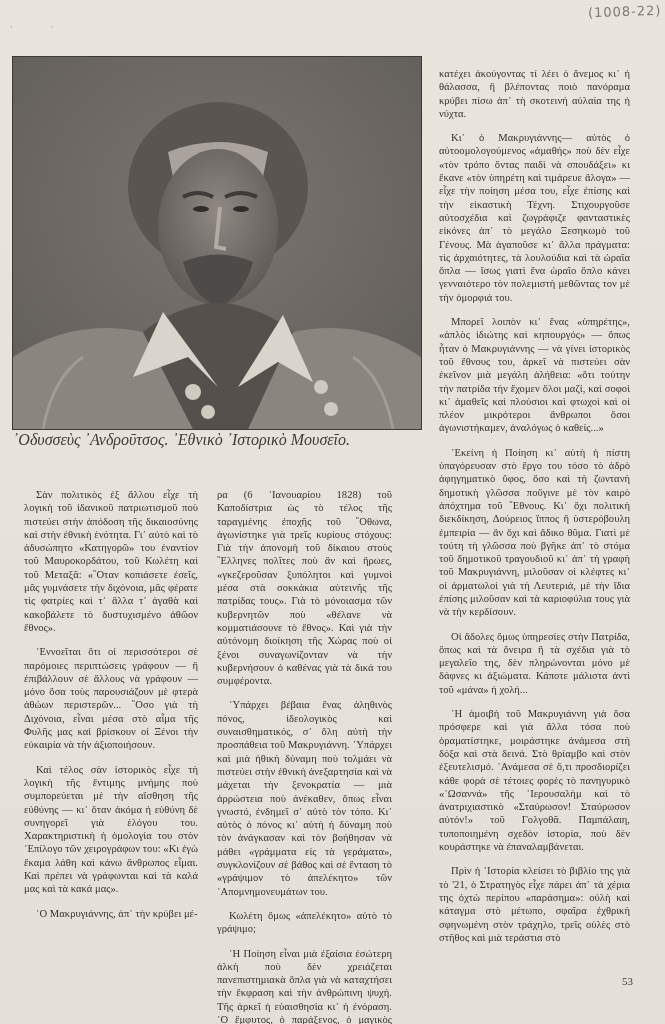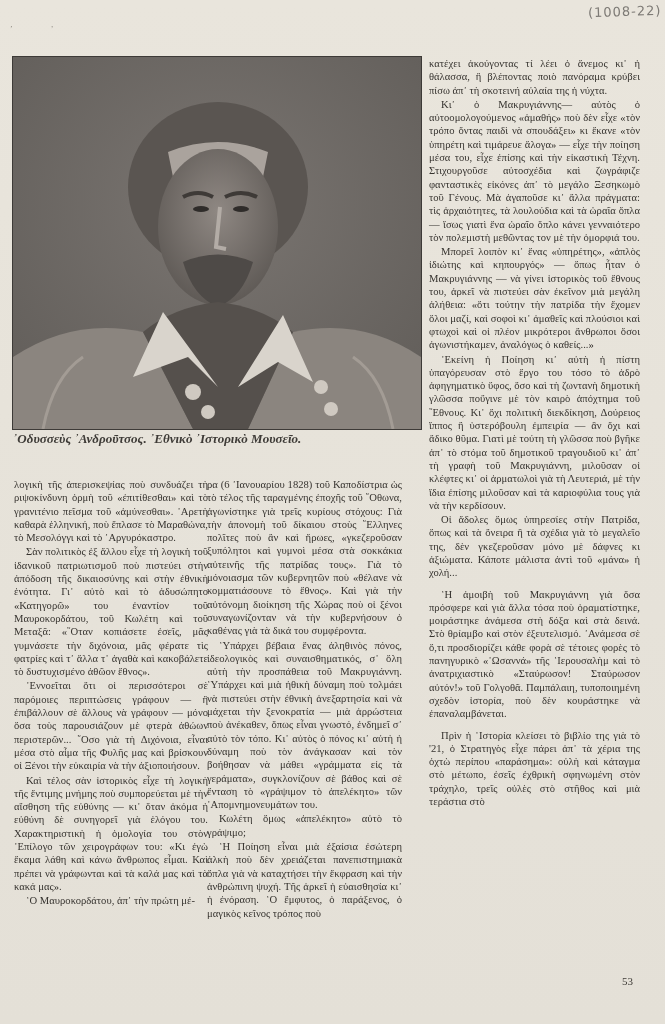--- a/index.html
+++ b/index.html
@@ -22,27 +22,27 @@
   }
   .marks { position: absolute; left: 10px; top: 20px; font-size: 8px; color: #8a867f; letter-spacing: 18px; }
   .photo {
     position: absolute; left: 12px; top: 56px; width: 408px; height: 372px;
     background: #6e6a66; border: 1px solid #3d3a37;
     overflow: hidden;
   }
   .photo svg { display: block; }
   .caption {
     position: absolute; left: 13px; top: 431px; width: 410px;
-    font-size: 13px; font-style: italic; color: #3e3b37; font-weight: bold;
+    font-size: 16px; font-style: italic; color: #3e3b37;
   }
   .col {
     position: absolute; font-size: 10.6px; line-height: 13.3px;
     text-align: justify; color: #36332f;
   }
-  .col p { margin: 1px; text-indent: 12px; }
+  .col p { margin: 11px; text-indent: 12px; }
   .col p.noindent { text-indent: 0; }
   .col p.gap { margin-top: 8px; }
   #col1 { left: 13px; top: 477px; width: 196px; }
   #col2 { left: 206px; top: 477px; width: 197px; }
   #col3 { left: 428px; top: 56px; width: 213px; }
   .pagenum {
     position: absolute; left: 622px; top: 975px; font-size: 11px; color: #3e3b37;
   }
 </style>
 </head>
@@ -96,38 +96,37 @@
       <circle cx="308" cy="330" r="7" fill="#cfc9c1"></circle>
       <circle cx="318" cy="352" r="7" fill="#cfc9c1"></circle>
       <path d="M30 372 Q40 320 70 300" stroke="#a39c95" stroke-width="3" fill="none"></path>
       <path d="M380 372 Q370 320 340 300" stroke="#a39c95" stroke-width="3" fill="none"></path>
     </svg>
   </div>
 
   <div class="caption">᾿Οδυσσεὺς ᾿Ανδροῦτσος. ᾿Εθνικὸ ᾿Ιστορικὸ Μουσεῖο.</div>
 
   <div class="col" id="col1">
-    <p class="noindent">λογικὴ τῆς ἀπερισκεψίας ποὺ συνδυάζει τὴ ριψοκίνδυνη ὁρμὴ τοῦ «ἐπιτίθεσθαι» καὶ τὸ γρανιτένιο πεῖσμα τοῦ «ἀμύνεσθαι». ᾿Αρετὴ καθαρὰ ἑλληνική, ποὺ ἔπλασε τὸ Μαραθώνα, τὸ Μεσολόγγι καὶ τὸ ᾿Αργυρόκαστρο.</p>
     <p>Σὰν πολιτικὸς ἐξ ἄλλου εἶχε τὴ λογικὴ τοῦ ἰδανικοῦ πατριωτισμοῦ ποὺ πιστεύει στὴν ἀπόδοση τῆς δικαιοσύνης καὶ στὴν ἐθνικὴ ἑνότητα. Γι᾿ αὐτὸ καὶ τὸ ἀδυσώπητο «Κατηγορῶ» του ἐναντίον τοῦ Μαυροκορδάτου, τοῦ Κωλέτη καὶ τοῦ Μεταξᾶ: «῞Οταν κοπιάσετε ἐσεῖς, μᾶς γυμνάσετε τὴν διχόνοια, μᾶς φέρατε τὶς φατρίες καὶ τ᾿ ἄλλα τ᾿ ἀγαθὰ καὶ κακοβάλετε τὸ δυστυχισμένο ἀθῶον ἔθνος».</p>
     <p>᾿Εννοεῖται ὅτι οἱ περισσότεροι σὲ παρόμοιες περιπτώσεις γράφουν — ἢ ἐπιβάλλουν σὲ ἄλλους νὰ γράφουν — μόνο ὅσα τοὺς παρουσιάζουν μὲ φτερὰ ἀθώων περιστερῶν... ῞Οσο γιὰ τὴ Διχόνοια, εἶναι μέσα στὸ αἷμα τῆς Φυλῆς μας καὶ βρίσκουν οἱ Ξένοι τὴν εὐκαιρία νὰ τὴν ἀξιοποιήσουν.</p>
     <p>Καὶ τέλος σὰν ἱστορικὸς εἶχε τὴ λογικὴ τῆς ἔντιμης μνήμης ποὺ συμπορεύεται μὲ τὴν αἴσθηση τῆς εὐθύνης — κι᾿ ὅταν ἀκόμα ἡ εὐθύνη δὲ συνηγορεῖ γιὰ ἑλόγου του. Χαρακτηριστικὴ ἡ ὁμολογία του στὸν ᾿Επίλογο τῶν χειρογράφων του: «Κι ἐγὼ ἔκαμα λάθη καὶ κάνω ἄνθρωπος εἶμαι. Καὶ πρέπει νὰ γράφωνται καὶ τὰ καλά μας καὶ τὰ κακά μας».</p>
-    <p>῾Ο Μαυροκορδάτου, ἀπ᾿ τὴν πρώτη μέ-</p>
+    <p>῾Ο Μακρυγιάννης, ἀπ᾿ τὴν κρύβει μέ-</p>
   </div>
 
   <div class="col" id="col2">
     <p class="noindent">ρα (6 ᾿Ιανουαρίου 1828) τοῦ Καποδίστρια ὡς τὸ τέλος τῆς ταραγμένης ἐποχῆς τοῦ ῎Οθωνα, ἀγωνίστηκε γιὰ τρεῖς κυρίους στόχους: Γιὰ τὴν ἀπονομὴ τοῦ δίκαιου στοὺς ῞Ελληνες πολῖτες ποὺ ἂν καὶ ἥρωες, «γκεζεροῦσαν ξυπόλητοι καὶ γυμνοὶ μέσα στὰ σοκκάκια αὐτεινῆς τῆς πατρίδας τους». Γιὰ τὸ μόνοιασμα τῶν κυβερνητῶν ποὺ «θέλανε νὰ κομματιάσουνε τὸ ἔθνος». Καὶ γιὰ τὴν αὐτόνομη διοίκηση τῆς Χώρας ποὺ οἱ ξένοι συναγωνίζονταν νὰ τὴν κυβερνήσουν ὁ καθένας γιὰ τὰ δικά του συμφέροντα.</p>
     <p>῾Υπάρχει βέβαια ἕνας ἀληθινὸς πόνος, ἰδεολογικὸς καὶ συναισθηματικός, σ᾿ ὅλη αὐτὴ τὴν προσπάθεια τοῦ Μακρυγιάννη. ῾Υπάρχει καὶ μιὰ ἠθικὴ δύναμη ποὺ τολμάει νὰ πιστεύει στὴν ἐθνικὴ ἀνεξαρτησία καὶ νὰ μάχεται τὴν ξενοκρατία — μιὰ ἀρρώστεια ποὺ ἀνέκαθεν, ὅπως εἶναι γνωστό, ἐνδημεῖ σ᾿ αὐτὸ τὸν τόπο. Κι᾿ αὐτὸς ὁ πόνος κι᾿ αὐτὴ ἡ δύναμη ποὺ τὸν ἀνάγκασαν καὶ τὸν βοήθησαν νὰ μάθει «γράμματα εἰς τὰ γεράματα», συγκλονίζουν σὲ βάθος καὶ σὲ ἔνταση τὸ «γράψιμον τὸ ἀπελέκητο» τῶν ᾿Απομνημονευμάτων του.</p>
     <p>Κωλέτη ὅμως «ἀπελέκητο» αὐτὸ τὸ γράψιμο;</p>
     <p>῾Η Ποίηση εἶναι μιὰ ἐξαίσια ἐσώτερη ἀλκὴ ποὺ δὲν χρειάζεται πανεπιστημιακὰ ὅπλα γιὰ νὰ καταχτήσει τὴν ἔκφραση καὶ τὴν ἀνθρώπινη ψυχή. Τῆς ἀρκεῖ ἡ εὐαισθησία κι᾿ ἡ ἐνόραση. ῾Ο ἔμφυτος, ὁ παράξενος, ὁ μαγικὸς κεῖνος τρόπος ποὺ</p>
   </div>
 
   <div class="col" id="col3">
     <p class="noindent">κατέχει ἀκούγοντας τί λέει ὁ ἄνεμος κι᾿ ἡ θάλασσα, ἢ βλέποντας ποιὸ πανόραμα κρύβει πίσω ἀπ᾿ τὴ σκοτεινή αὐλαία της ἡ νύχτα.</p>
     <p>Κι᾿ ὁ Μακρυγιάννης— αὐτὸς ὁ αὐτοομολογούμενος «ἀμαθής» ποὺ δὲν εἶχε «τὸν τρόπο ὄντας παιδὶ νὰ σπουδάξει» κι ἔκανε «τὸν ὑπηρέτη καὶ τιμάρευε ἄλογα» — εἶχε τὴν ποίηση μέσα του, εἶχε ἐπίσης καὶ τὴν εἰκαστικὴ Τέχνη. Στιχουργοῦσε αὐτοσχέδια καὶ ζωγράφιζε φανταστικὲς εἰκόνες ἀπ᾿ τὸ μεγάλο Ξεσηκωμὸ τοῦ Γένους. Μὰ ἀγαποῦσε κι᾿ ἄλλα πράγματα: τὶς ἀρχαιότητες, τὰ λουλούδια καὶ τὰ ὡραῖα ὅπλα — ἴσως γιατὶ ἕνα ὡραῖο ὅπλο κάνει γενναιότερο τὸν πολεμιστὴ μεθῶντας τον μὲ τὴν ὀμορφιά του.</p>
     <p>Μπορεῖ λοιπὸν κι᾿ ἕνας «ὑπηρέτης», «ἁπλὸς ἰδιώτης καὶ κηπουργός» — ὅπως ἦταν ὁ Μακρυγιάννης — νὰ γίνει ἱστορικὸς τοῦ ἔθνους του, ἀρκεῖ νὰ πιστεύει σὰν ἐκεῖνον μιὰ μεγάλη ἀλήθεια: «ὅτι τούτην τὴν πατρίδα τὴν ἔχομεν ὅλοι μαζί, καὶ σοφοὶ κι᾿ ἀμαθεῖς καὶ πλούσιοι καὶ φτωχοὶ καὶ οἱ πλέον μικρότεροι ἄνθρωποι ὅσοι ἀγωνιστήκαμεν, ἀναλόγως ὁ καθείς...»</p>
     <p>᾿Εκείνη ἡ Ποίηση κι᾿ αὐτὴ ἡ πίστη ὑπαγόρευσαν στὸ ἔργο του τόσο τὸ ἁδρὸ ἀφηγηματικὸ ὕφος, ὅσο καὶ τὴ ζωντανὴ δημοτικὴ γλῶσσα ποὔγινε μὲ τὸν καιρὸ ἀπόχτημα τοῦ ῎Εθνους. Κι᾿ ὄχι πολιτικὴ διεκδίκηση, Δούρειος ἵππος ἢ ὑστερόβουλη ἐμπειρία — ἂν ὄχι καὶ ἄδικο θῦμα. Γιατὶ μὲ τούτη τὴ γλῶσσα ποὺ βγῆκε ἀπ᾿ τὸ στόμα τοῦ δημοτικοῦ τραγουδιοῦ κι᾿ ἀπ᾿ τὴ γραφὴ τοῦ Μακρυγιάννη, μιλοῦσαν οἱ κλέφτες κι᾿ οἱ ἁρματωλοὶ γιὰ τὴ Λευτεριά, μὲ τὴν ἴδια ἐπίσης μιλοῦσαν καὶ τὰ καριοφύλια τους γιὰ νὰ τὴν κερδίσουν.</p>
-    <p>Οἱ ἄδολες ὅμως ὑπηρεσίες στὴν Πατρίδα, ὅπως καὶ τὰ ὄνειρα ἢ τὰ σχέδια γιὰ τὸ μεγαλεῖο της, δὲν γκεζεροῦσαν μόνο μὲ δάφνες κι ἀξιώματα. Κάποτε μάλιστα ἀντὶ τοῦ «μάνα» ἡ χολή...</p>
+    <p>Οἱ ἄδολες ὅμως ὑπηρεσίες στὴν Πατρίδα, ὅπως καὶ τὰ ὄνειρα ἢ τὰ σχέδια γιὰ τὸ μεγαλεῖο της, δὲν πληρώνονται μόνο μὲ δάφνες κι ἀξιώματα. Κάποτε μάλιστα ἀντὶ τοῦ «μάνα» ἡ χολή...</p>
     <p class="gap">῾Η ἀμοιβὴ τοῦ Μακρυγιάννη γιὰ ὅσα πρόσφερε καὶ γιὰ ἄλλα τόσα ποὺ ὁραματίστηκε, μοιράστηκε ἀνάμεσα στὴ δόξα καὶ στὰ δεινά. Στὸ θρίαμβο καὶ στὸν ἐξευτελισμό. ᾿Ανάμεσα σὲ ὅ,τι προσδιορίζει κάθε φορὰ σὲ τέτοιες φορὲς τὸ πανηγυρικὸ «᾿Ωσαννά» τῆς ῾Ιερουσαλὴμ καὶ τὸ ἀνατριχιαστικὸ «Σταύρωσον! Σταύρωσον αὐτόν!» τοῦ Γολγοθᾶ. Παμπάλαιη, τυποποιημένη σχεδὸν ἱστορία, ποὺ δὲν κουράστηκε νὰ ἐπαναλαμβάνεται.</p>
-    <p class="gap">Πρὶν ἡ ῾Ιστορία κλείσει τὸ βιβλίο της γιὰ τὸ '21, ὁ Στρατηγὸς εἶχε πάρει ἀπ᾿ τὰ χέρια της ὀχτὼ περίπου «παράσημα»: οὐλὴ καὶ κάταγμα στὸ μέτωπο, ἐσεῖς ἐχθρικὴ σφηνωμένη στὸν τράχηλο, τρεῖς οὐλὲς στὸ στῆθος καὶ μιὰ τεράστια στὸ</p>
+    <p class="gap">Πρὶν ἡ ῾Ιστορία κλείσει τὸ βιβλίο της γιὰ τὸ '21, ὁ Στρατηγὸς εἶχε πάρει ἀπ᾿ τὰ χέρια της ὀχτὼ περίπου «παράσημα»: οὐλὴ καὶ κάταγμα στὸ μέτωπο, σφαῖρα ἐχθρικὴ σφηνωμένη στὸν τράχηλο, τρεῖς οὐλὲς στὸ στῆθος καὶ μιὰ τεράστια στὸ</p>
   </div>
 
   <div class="pagenum">53</div>
 </div>
 
 </body></html>

